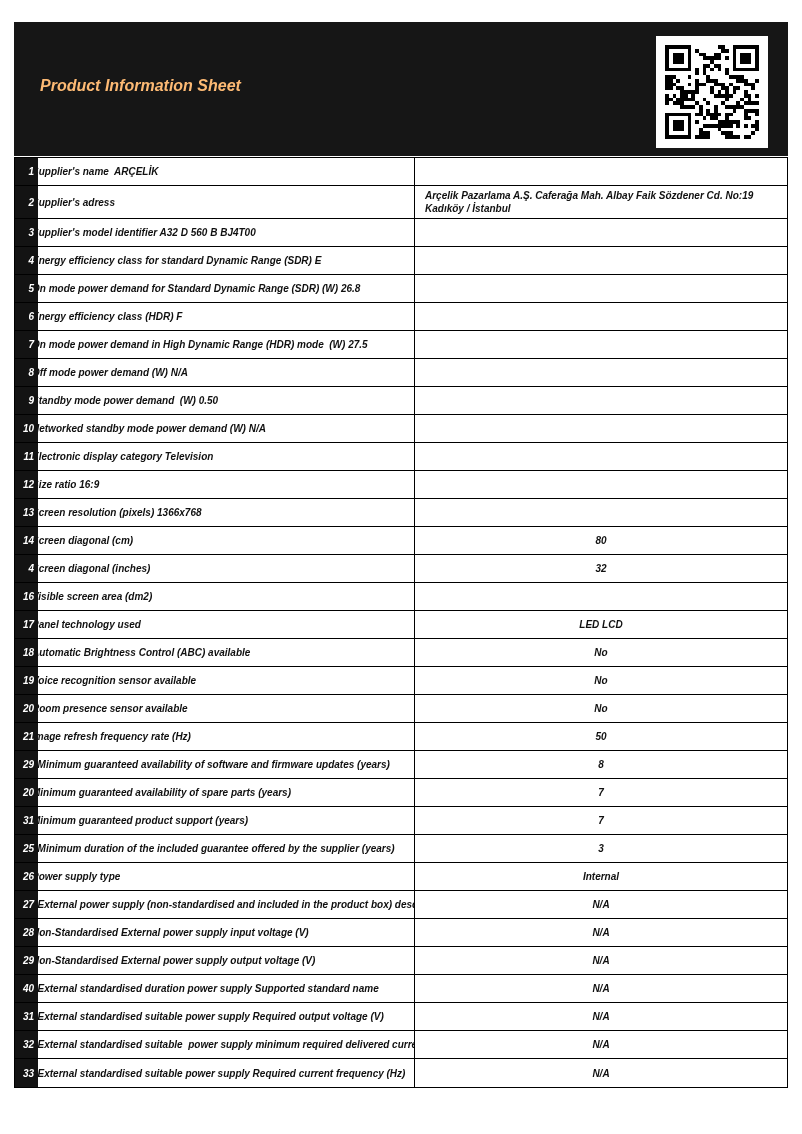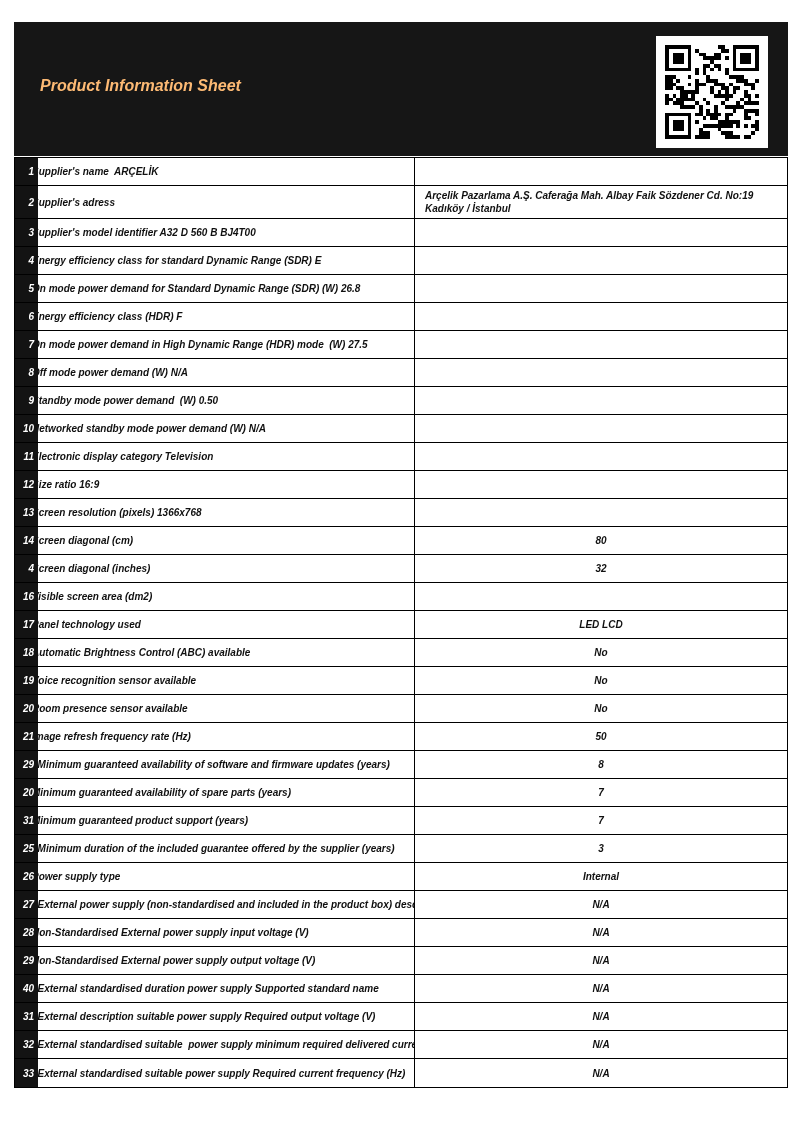--- a/index.html
+++ b/index.html
@@ -560,21 +560,21 @@
       <div class="row">
         <div class="cell-num">40</div>
         <div class="cell-label">
           <span>  External standardised duration power supply Supported standard name</span>
         </div>
         <div class="cell-value">N/A</div>
       </div>
       <div class="row">
         <div class="cell-num">31</div>
         <div class="cell-label">
-          <span>  External description suitable power supply Required output voltage (V)</span>
+          <span>  External standardised suitable power supply Required output voltage (V)</span>
         </div>
         <div class="cell-value">N/A</div>
       </div>
       <div class="row">
         <div class="cell-num">32</div>
         <div class="cell-label">
           <span>  External standardised suitable  power supply minimum required delivered current  (A)</span>
         </div>
         <div class="cell-value">N/A</div>
       </div>

